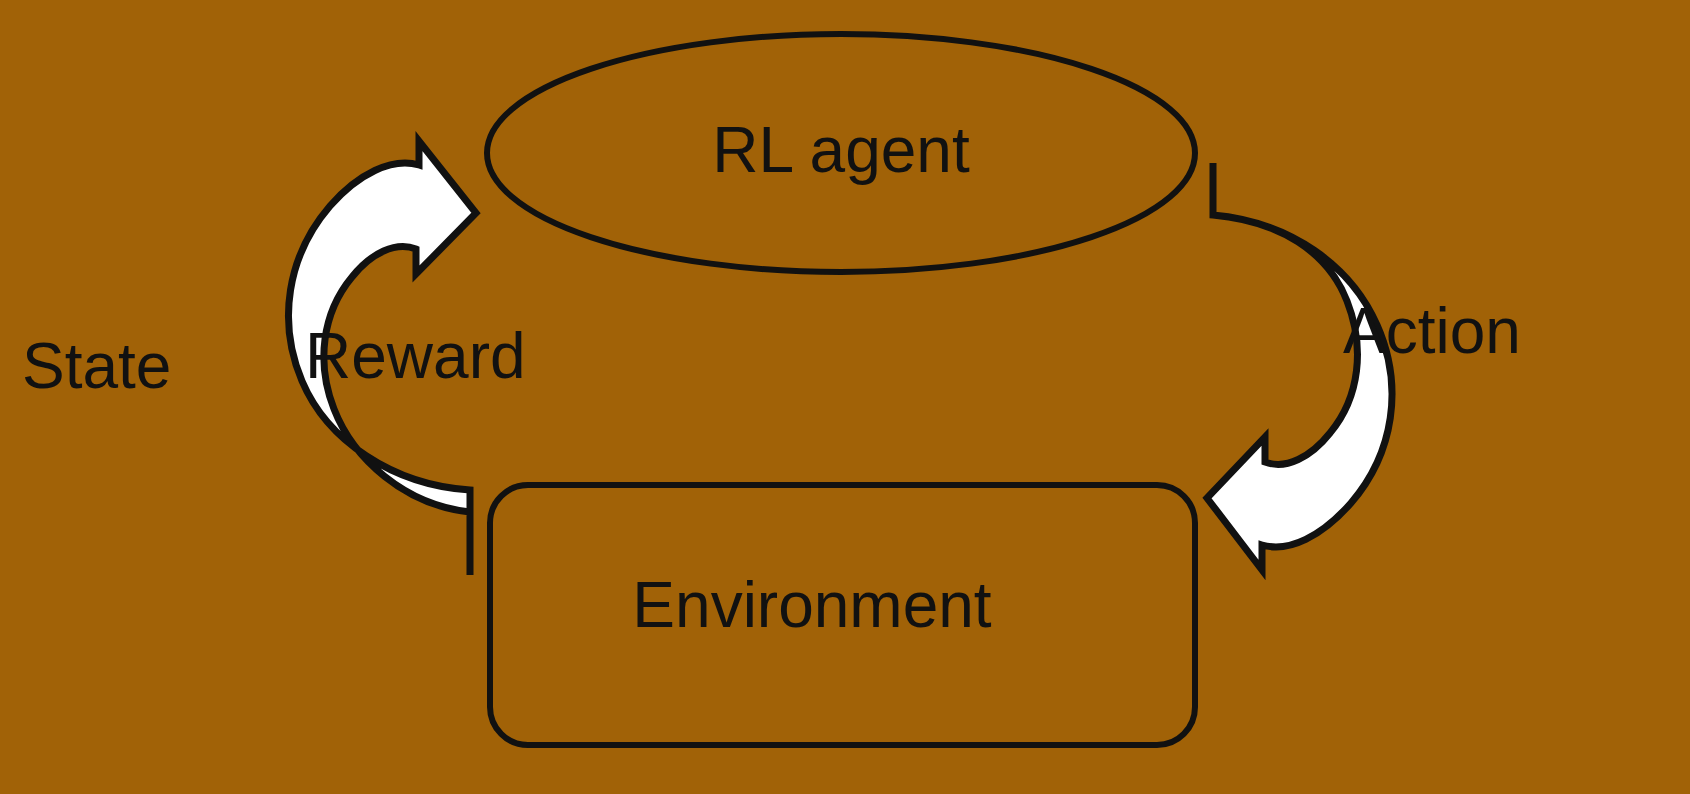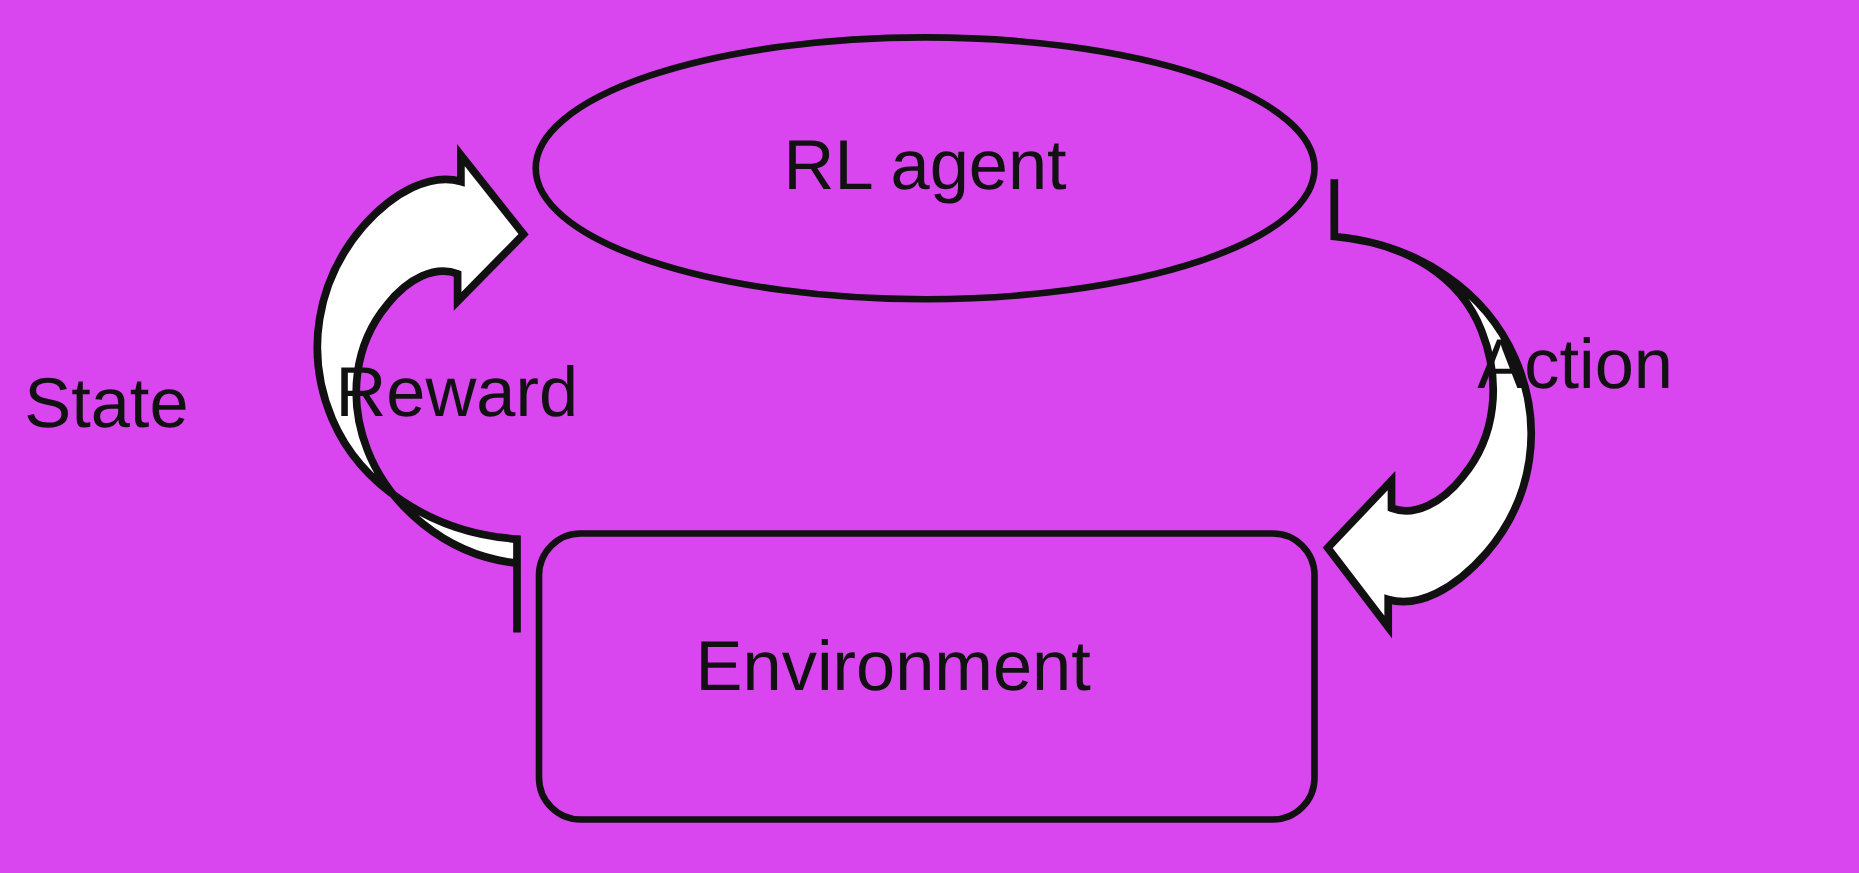--- a/index.html
+++ b/index.html
@@ -8,21 +8,21 @@
     background: #ffffff;
   }
   body {
     font-family: "Liberation Sans", sans-serif;
     color: #111111;
   }
   #canvas {
     position: relative;
     width: 1690px;
     height: 794px;
-    background: #d946ef;
+    background: #a16207;
     overflow: hidden;
   }
   #diagram-svg {
     position: absolute;
     left: 0;
     top: 0;
     width: 1690px;
     height: 794px;
   }
   .node-label {

